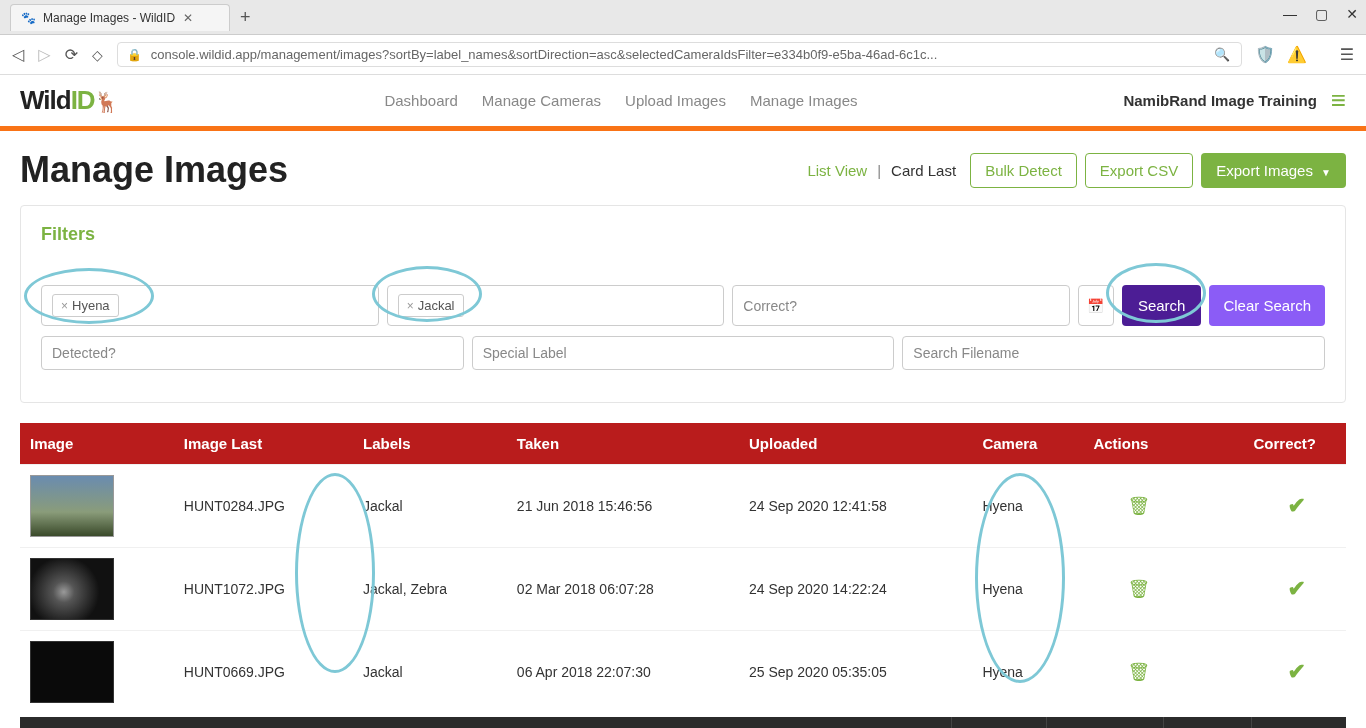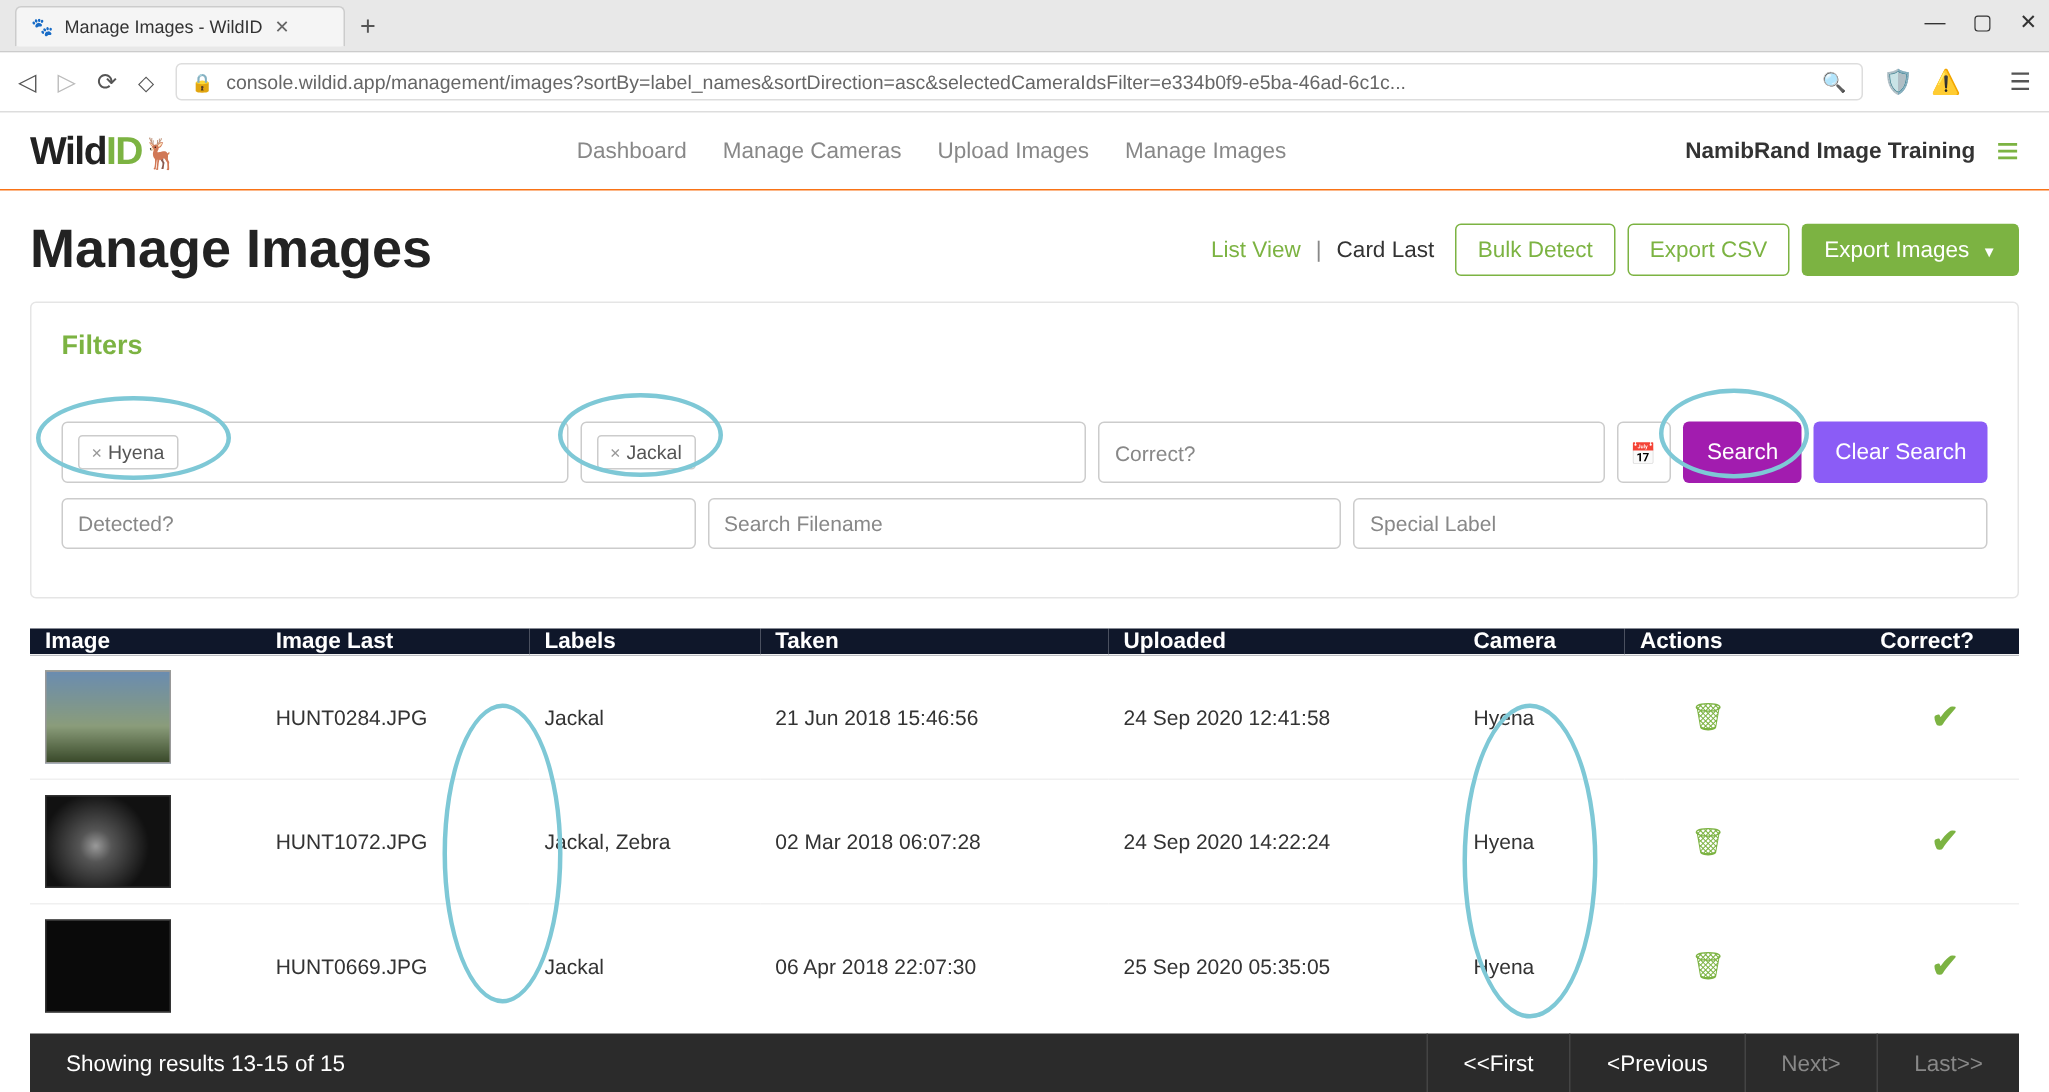--- a/index.html
+++ b/index.html
@@ -17,21 +17,21 @@
   
   .addr-bar { display: flex; align-items: center; height: 40px; padding: 0 12px; gap: 14px; background: #fff; border-bottom: 1px solid #ddd; }
   .nav-icons { display: flex; gap: 14px; color: #555; font-size: 16px; }
   .nav-icons span { cursor: pointer; }
   .nav-icons .disabled { color: #bbb; }
   .url-box { flex: 1; display: flex; align-items: center; background: #fff; border: 1px solid #ddd; border-radius: 4px; padding: 4px 10px; font-size: 13px; color: #666; gap: 8px; }
   .url-box .lock { font-size: 12px; color: #666; }
   .right-icons { display: flex; gap: 12px; align-items: center; font-size: 16px; }
   
   
-  .app-header { display: flex; align-items: center; justify-content: space-between; padding: 10px 20px; border-bottom: 1px solid #f97316; }
+  .app-header { display: flex; align-items: center; justify-content: space-between; padding: 10px 20px; border-bottom: 5px solid #f97316; }
   .logo { font-weight: bold; font-size: 26px; font-family: Arial Black, sans-serif; letter-spacing: -1px; }
   .logo .wild { color: #222; }
   .logo .id { color: #7cb342; }
   .logo .silh { color: #555; font-size: 20px; }
   .main-nav { display: flex; gap: 24px; color: #888; font-size: 15px; }
   .main-nav span { cursor: pointer; }
   .account-area { display: flex; align-items: center; gap: 14px; font-weight: 600; font-size: 15px; }
   .hamburger { color: #7cb342; font-size: 26px; font-weight: bold; cursor: pointer; }
   
   
@@ -51,31 +51,31 @@
   .filters-panel { margin: 0 20px 20px; border: 1px solid #e5e5e5; border-radius: 4px; padding: 18px 20px 22px; }
   .filters-title { color: #7cb342; font-size: 18px; font-weight: 600; margin-bottom: 40px; }
   .filters-row { display: flex; gap: 8px; margin-bottom: 10px; align-items: stretch; }
   .filter-input { border: 1px solid #ccc; border-radius: 4px; padding: 8px 10px; font-size: 14px; background: #fff; color: #888; }
   .filter-input::placeholder { color: #888; }
   .tag-box { flex: 1; display: flex; align-items: center; gap: 6px; position: relative; }
   .tag-chip { display: inline-flex; align-items: center; gap: 4px; border: 1px solid #ccc; border-radius: 3px; padding: 3px 8px; font-size: 13px; color: #555; background: #fff; }
   .tag-chip .x { color: #999; cursor: pointer; font-size: 12px; }
   .correct-box { flex: 1; }
   .date-box { width: 36px; display: flex; align-items: center; justify-content: center; cursor: pointer; }
-  .search-btn { background: #a21caf; color: #fff; border: none; border-radius: 4px; padding: 8px 16px; cursor: pointer; font-size: 15px; position: relative; }
+  .search-btn { background: #4c1d95; color: #fff; border: none; border-radius: 4px; padding: 8px 16px; cursor: pointer; font-size: 15px; position: relative; }
   .clear-btn { background: #8b5cf6; color: #fff; border: none; border-radius: 4px; padding: 8px 14px; cursor: pointer; font-size: 15px; }
   .row2 .filter-input { flex: 1; }
   
   
   .annotation-ellipse { position: absolute; border: 3px solid #7ec8d6; border-radius: 50%; pointer-events: none; }
   
   
   .table-wrap { margin: 0 20px; position: relative; }
   .tbl { width: 100%; border-collapse: collapse; }
-  .tbl thead th { background: #0f172a; color: #fff; text-align: left; padding: 0 10px; font-weight: 600; font-size: 15px; }
+  .tbl thead th { background: #b91c1c; color: #fff; text-align: left; padding: 12px 10px; font-weight: 600; font-size: 15px; }
   .tbl tbody td { padding: 10px 10px; vertical-align: middle; font-size: 14px; color: #333; border-top: 1px solid #f0f0f0;}
   .thumb { width: 84px; height: 62px; background: linear-gradient(180deg, #6a8caf 0%, #8a9c7a 60%, #3a4a2a 100%); display: block; border: 1px solid #999;}
   .thumb-dark { width: 84px; height: 62px; background: radial-gradient(circle at 40% 55%, #9a9a9a 0%, #555 18%, #111 60%); border: 1px solid #333; display: block;}
   .thumb-black { width: 84px; height: 62px; background: #0a0a0a; border: 1px solid #333; display: block;}
   .trash { color: #7cb342; font-size: 18px; cursor: pointer; }
   .check { color: #7cb342; font-size: 22px; font-weight: bold; }
   
   
   .pager { display: flex; align-items: center; background: #2b2b2b; color: #fff; margin: 4px 20px 0; }
   .pager-info { flex: 1; padding: 12px 24px; font-size: 15px;}
@@ -183,22 +183,22 @@
       <span>📅</span>
     </div>
     <div style="position:relative; display:flex; gap:8px;">
       <button class="search-btn">Search</button>
       <button class="clear-btn">Clear Search</button>
       <div class="annotation-ellipse" style="left:-16px; top:-22px; width:100px; height:60px;"></div>
     </div>
   </div>
   <div class="filters-row row2">
     <input class="filter-input" placeholder="Detected?" style="">
+    <input class="filter-input" placeholder="Special Label" style="">
     <input class="filter-input" placeholder="Search Filename" style="">
-    <input class="filter-input" placeholder="Special Label" style="">
   </div>
 </div>
 
 <div class="table-wrap">
   <table class="tbl">
     <thead>
       <tr>
         <th>Image</th>
         <th>Image Last</th>
         <th>Labels</th>

